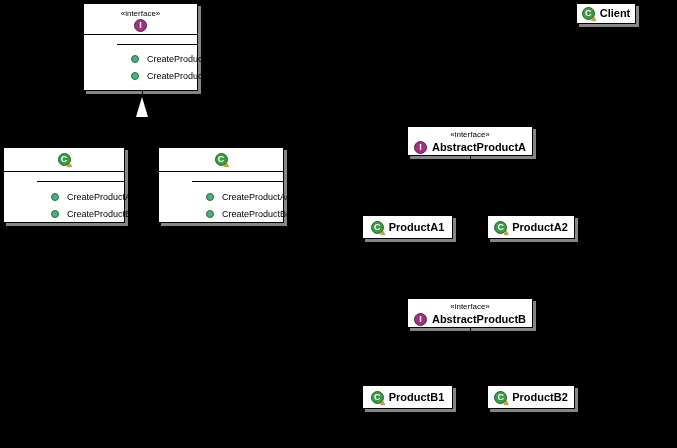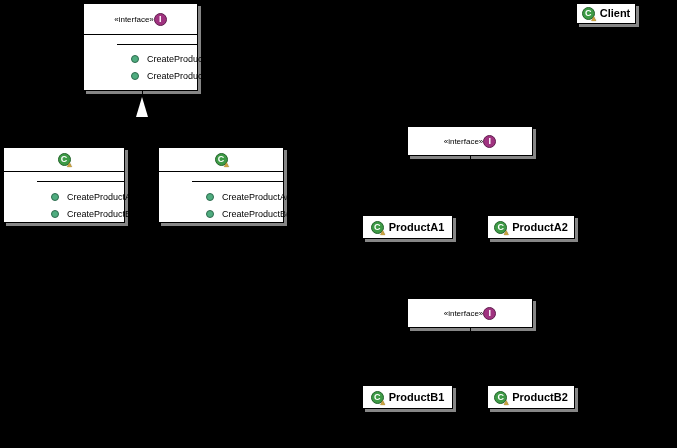--- a/index.html
+++ b/index.html
@@ -14,21 +14,21 @@
   
   .box {
     position:absolute; box-sizing:border-box;
     background:var(--box-fill,#fff);
     border:1px solid var(--box-border,#000);
     box-shadow:3px 3px 0 var(--shadow,#868686);
     color:#000;
   }
   .box.simple { display:flex; align-items:center; justify-content:center; }
 
-  .title { display:flex; flex-direction:row; justify-content:center; align-items:center; }
+  .title { display:flex; flex-direction:column; justify-content:center; align-items:center; }
   .stereotype { font-size:8px; line-height:10px; padding-top:2px; }
   .name-row { display:flex; align-items:center; gap:5px; font-weight:bold; font-size:11px; line-height:15px; }
 
   .icon {
     position:relative; width:13px; height:13px; border-radius:50%;
     display:flex; align-items:center; justify-content:center;
     color:#fff; font-size:9px; font-weight:bold; box-sizing:border-box;
     flex:0 0 13px; line-height:13px;
   }
   .icon.class-ic { background:var(--class-icon,#3e9b46); border:1px solid var(--class-icon-border,#23632b); }
@@ -142,20 +142,21 @@
     </div>
   </div>
 
   <div class="box" style="left:407px;top:126px;width:126px;height:30px">
     <div class="title" style="height:28px">
       <div class="stereotype">«interface»</div>
       <div class="name-row">
         <span class="icon iface-ic">
             <span>I</span>
           </span>
+        <span>AbstractProductA</span>
       </div>
     </div>
   </div>
 
   <div class="box simple" style="left:362px;top:215px;width:91px;height:24px">
     <div class="name-row">
       <span class="icon class-ic">
           <span>C</span>
           <span class="decorator">▲</span>
         </span>
@@ -173,20 +174,21 @@
     </div>
   </div>
 
   <div class="box" style="left:407px;top:298px;width:126px;height:30px">
     <div class="title" style="height:28px">
       <div class="stereotype">«interface»</div>
       <div class="name-row">
         <span class="icon iface-ic">
             <span>I</span>
           </span>
+        <span>AbstractProductB</span>
       </div>
     </div>
   </div>
 
   <div class="box simple" style="left:362px;top:385px;width:91px;height:24px">
     <div class="name-row">
       <span class="icon class-ic">
           <span>C</span>
           <span class="decorator">▲</span>
         </span>

